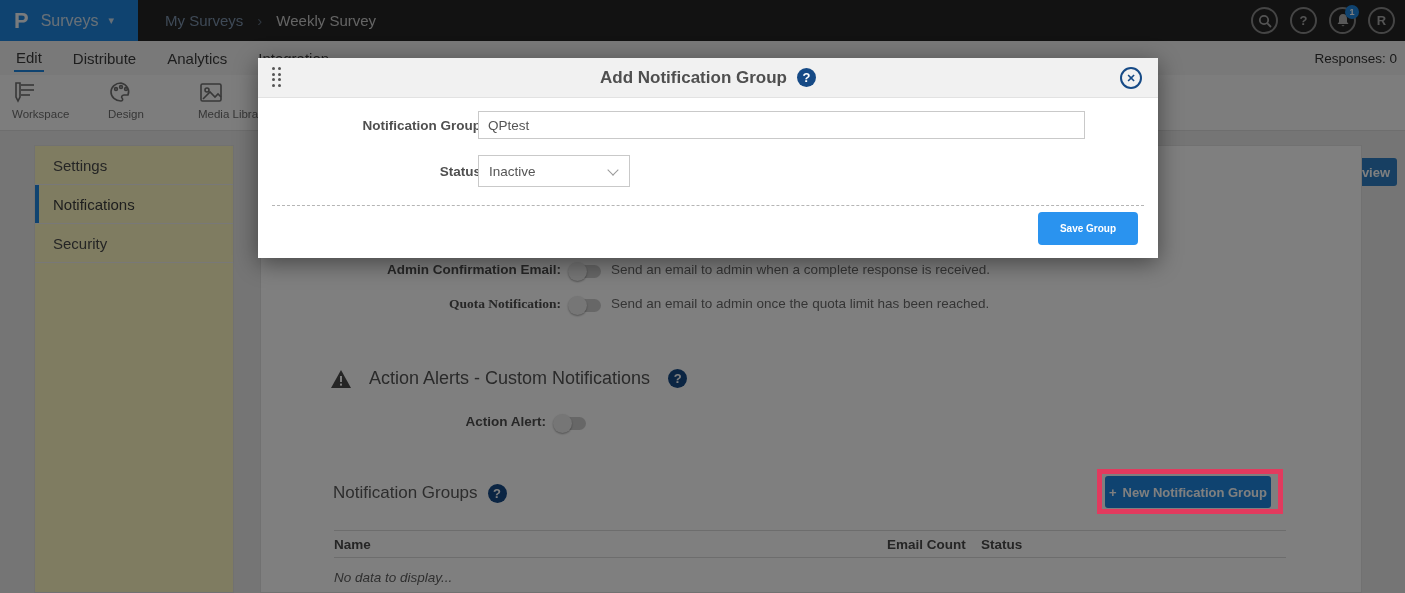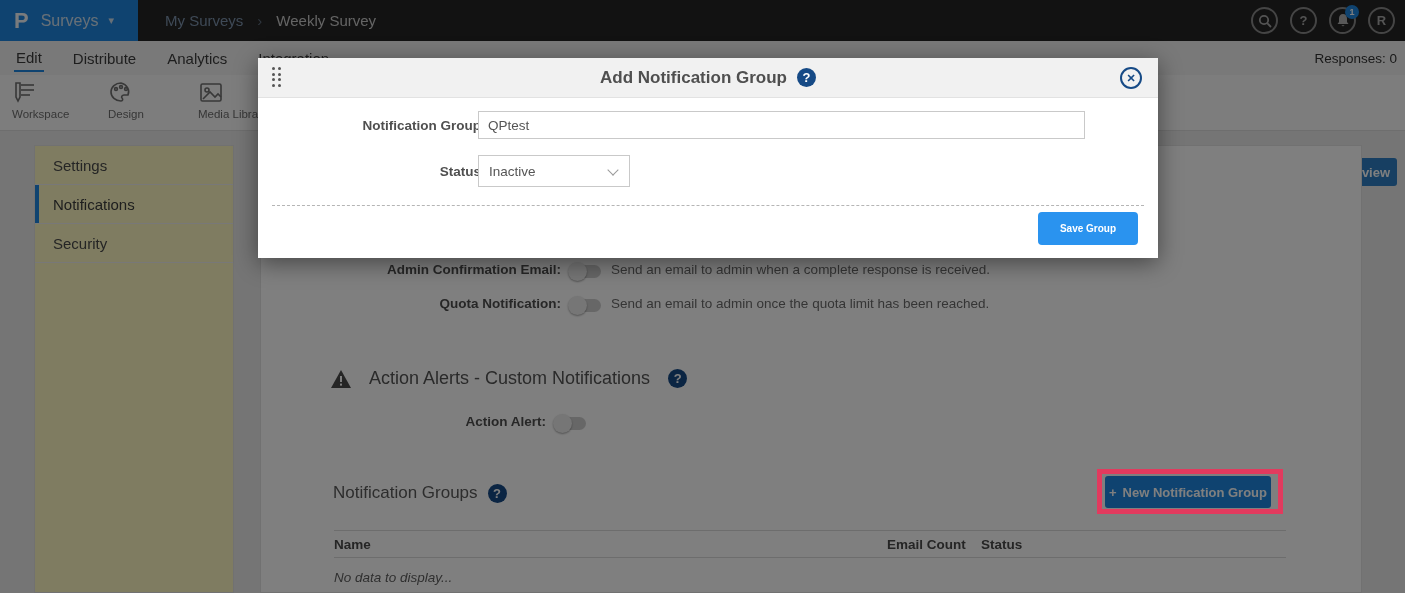--- a/index.html
+++ b/index.html
@@ -203,21 +203,21 @@
 
     <div>
       <span class="trow-label" style="top:116px;">Admin Confirmation Email:</span>
       <span class="toggle" style="left:310px; top:119px;">
           <span class="knob"></span>
         </span>
       <span class="trow-desc" style="top:116px;">Send an email to admin when a complete response is received.</span>
     </div>
 
     <div>
-      <span class="trow-label" style="top:150px;">Quota Notification:</span>
+      <span class="trow-label" style="top:150px;font-family:Liberation Serif, serif;">Quota Notification:</span>
       <span class="toggle" style="left:310px; top:153px;">
           <span class="knob"></span>
         </span>
       <span class="trow-desc" style="top:150px;">Send an email to admin once the quota limit has been reached.</span>
     </div>
 
     <div class="section-heading">
       <svg width="20" height="18" viewBox="0 0 20 18">
         <path d="M10 0 L20 18 L0 18 Z" fill="#4a4a4a"></path>
         <rect x="9" y="6" width="2" height="6" fill="#fff"></rect>

